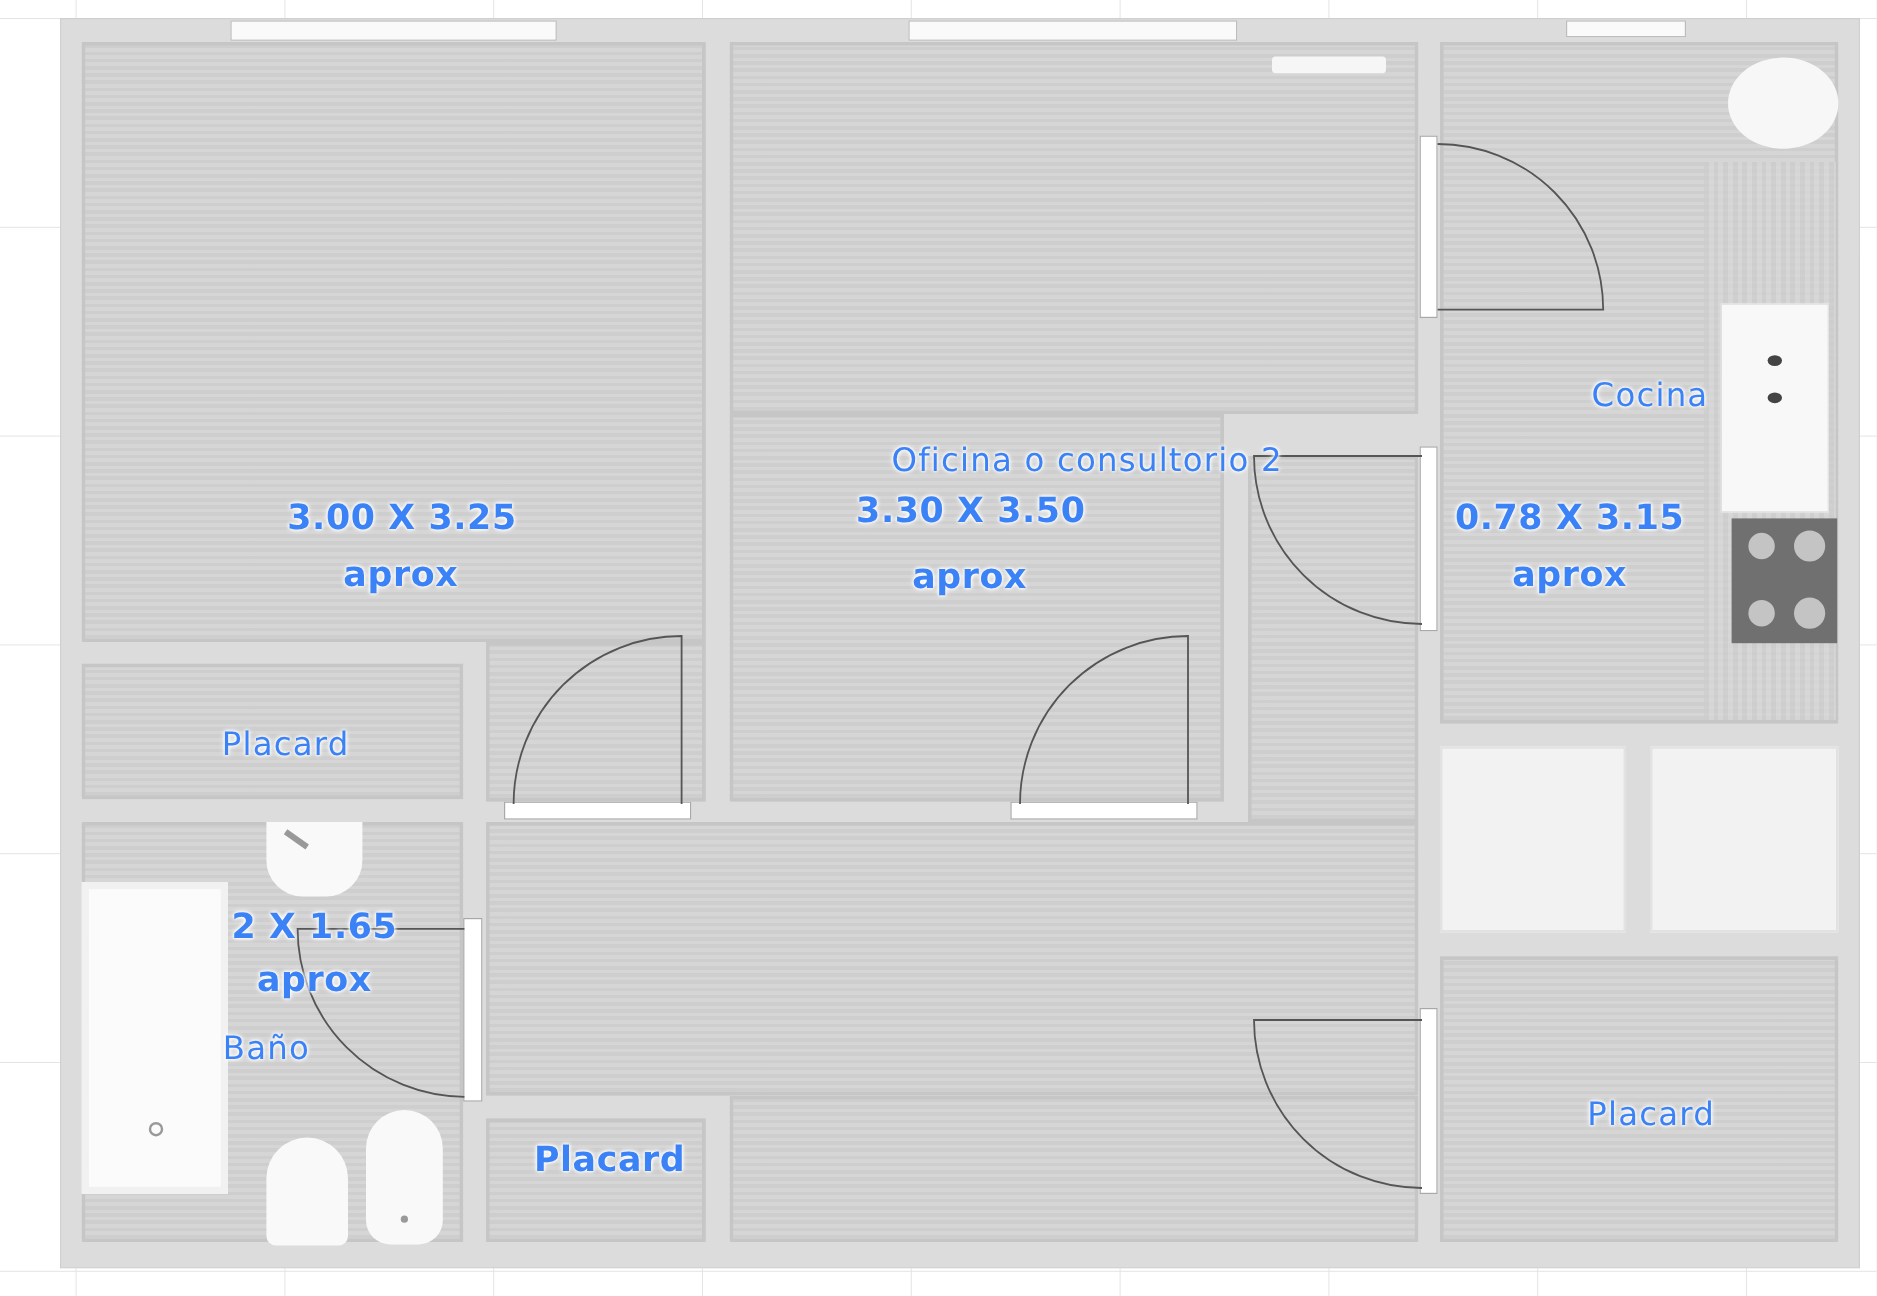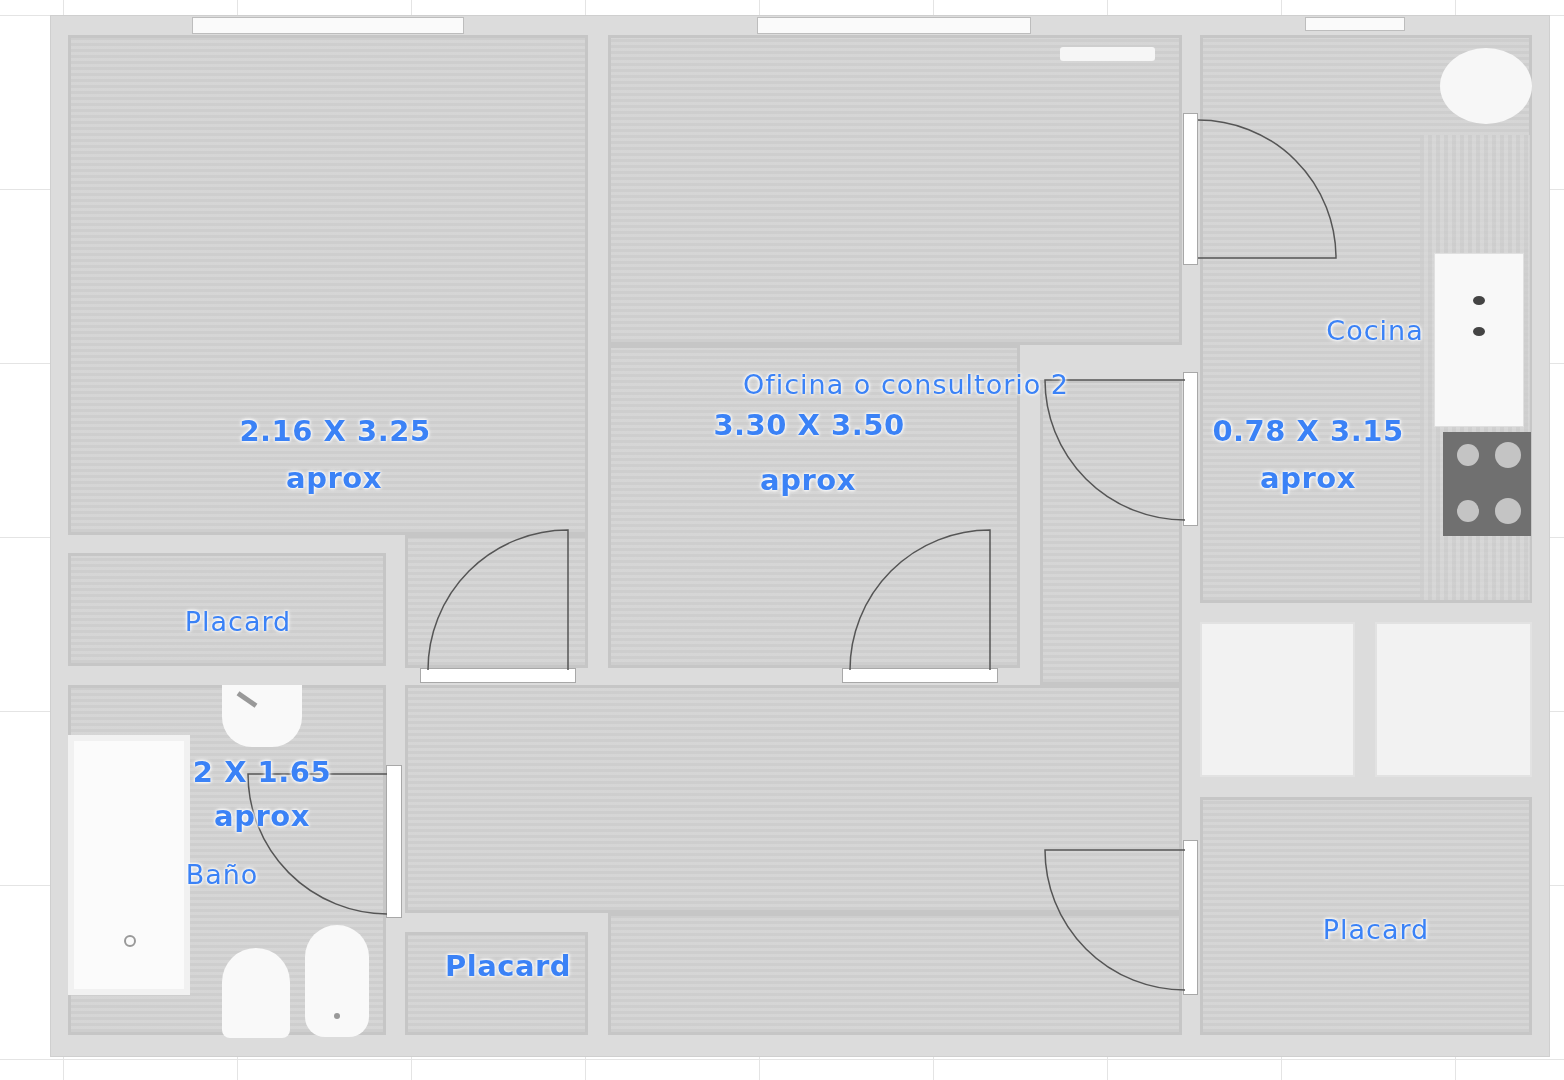--- a/index.html
+++ b/index.html
@@ -123,21 +123,21 @@
     <div style="position:absolute;left:56px;top:200px;width:8px;height:8px;border-radius:50%;border:2px solid #999;"></div>
   </div>
   <div class="fixture" style="left:222px;top:685px;width:80px;height:62px;background:#f9f9f9;border-radius:0 0 30px 30px;">
     <div style="position:absolute;left:14px;top:12px;width:22px;height:5px;background:#999;transform:rotate(35deg);"></div>
   </div>
   <div class="fixture" style="left:222px;top:948px;width:68px;height:90px;background:#f9f9f9;border-radius:34px 34px 8px 8px;"></div>
   <div class="fixture" style="left:305px;top:925px;width:64px;height:112px;background:#f9f9f9;border-radius:32px 32px 20px 20px;">
     <div style="position:absolute;left:29px;top:88px;width:6px;height:6px;border-radius:50%;background:#999;"></div>
   </div>
 
-  <div class="label bold" style="left:335px;top:431px;">2.16 X 3.25</div>
+  <div class="label bold" style="left:335px;top:431px;">3.00 X 3.25</div>
   <div class="label bold" style="left:334px;top:478px;">aprox</div>
 
   <div class="label regular" style="left:906px;top:362px;margin-top:22px;">Oficina o consultorio 2</div>
   <div class="label bold" style="left:809px;top:425px;">3.30 X 3.50</div>
   <div class="label bold" style="left:808px;top:480px;">aprox</div>
 
   <div class="label regular" style="left:1375px;top:330px;">Cocina</div>
   <div class="label bold" style="left:1308px;top:431px;">0.78 X 3.15</div>
   <div class="label bold" style="left:1308px;top:478px;">aprox</div>
 

